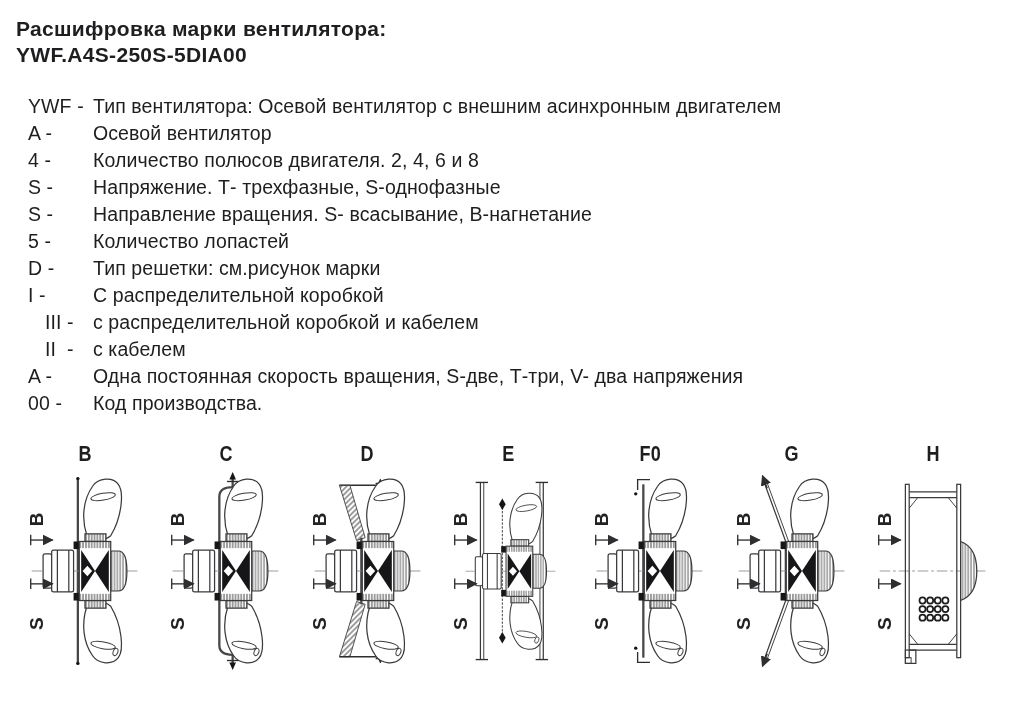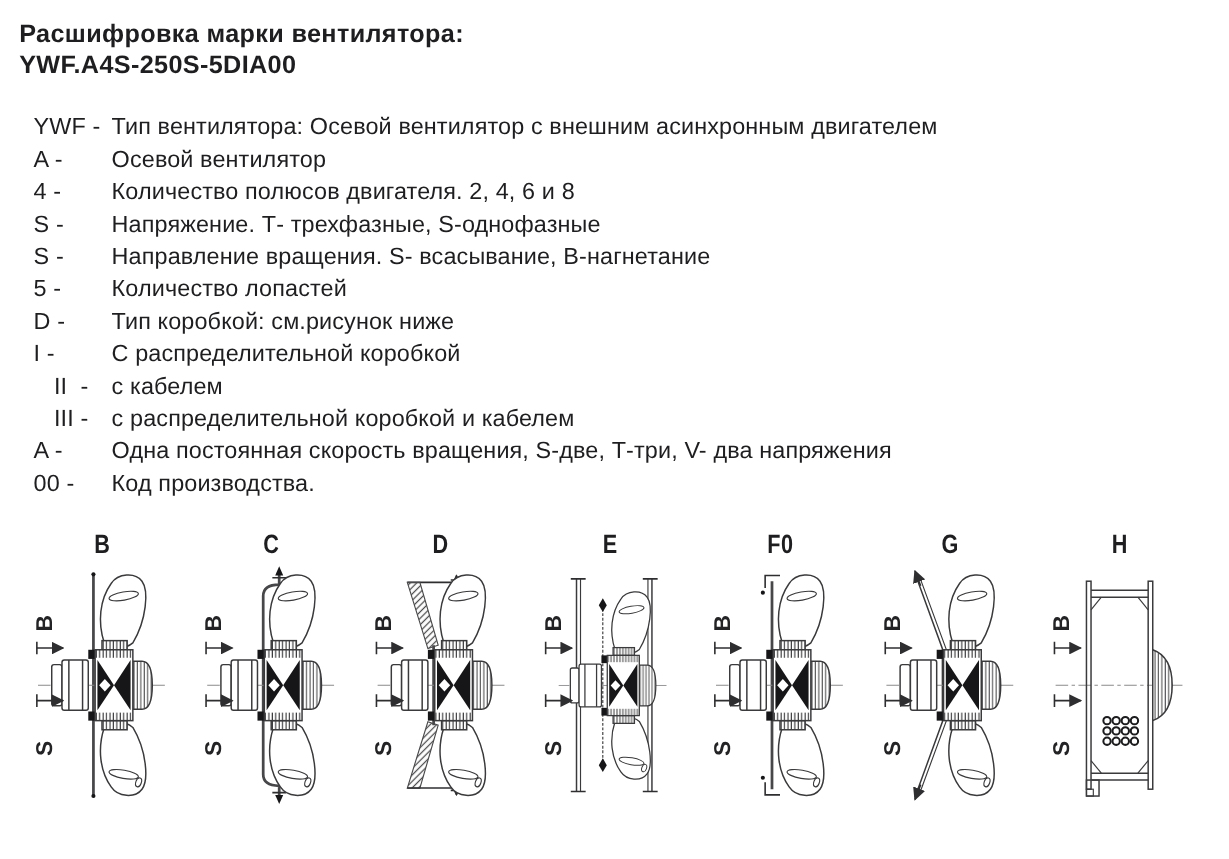--- a/index.html
+++ b/index.html
@@ -108,33 +108,33 @@
   <div class="drow">
       <span class="term">S -</span>
       <span class="desc">Направление вращения. S- всасывание, В-нагнетание</span>
     </div>
   <div class="drow">
       <span class="term">5 -</span>
       <span class="desc">Количество лопастей</span>
     </div>
   <div class="drow">
       <span class="term">D -</span>
-      <span class="desc">Тип коробкой: см.рисунок ниже</span>
+      <span class="desc">Тип решетки: см.рисунок марки</span>
     </div>
   <div class="drow">
       <span class="term">I -</span>
       <span class="desc">С распределительной коробкой</span>
     </div>
   <div class="drow">
+      <span class="term indent">III -</span>
+      <span class="desc">с распределительной коробкой и кабелем</span>
+    </div>
+  <div class="drow">
       <span class="term indent">II  -</span>
       <span class="desc">с кабелем</span>
-    </div>
-  <div class="drow">
-      <span class="term indent">III -</span>
-      <span class="desc">с распределительной коробкой и кабелем</span>
     </div>
   <div class="drow">
       <span class="term">A -</span>
       <span class="desc">Одна постоянная скорость вращения, S-две, Т-три, V- два напряжения</span>
     </div>
   <div class="drow">
       <span class="term">00 -</span>
       <span class="desc">Код производства.</span>
     </div>
 </div>

